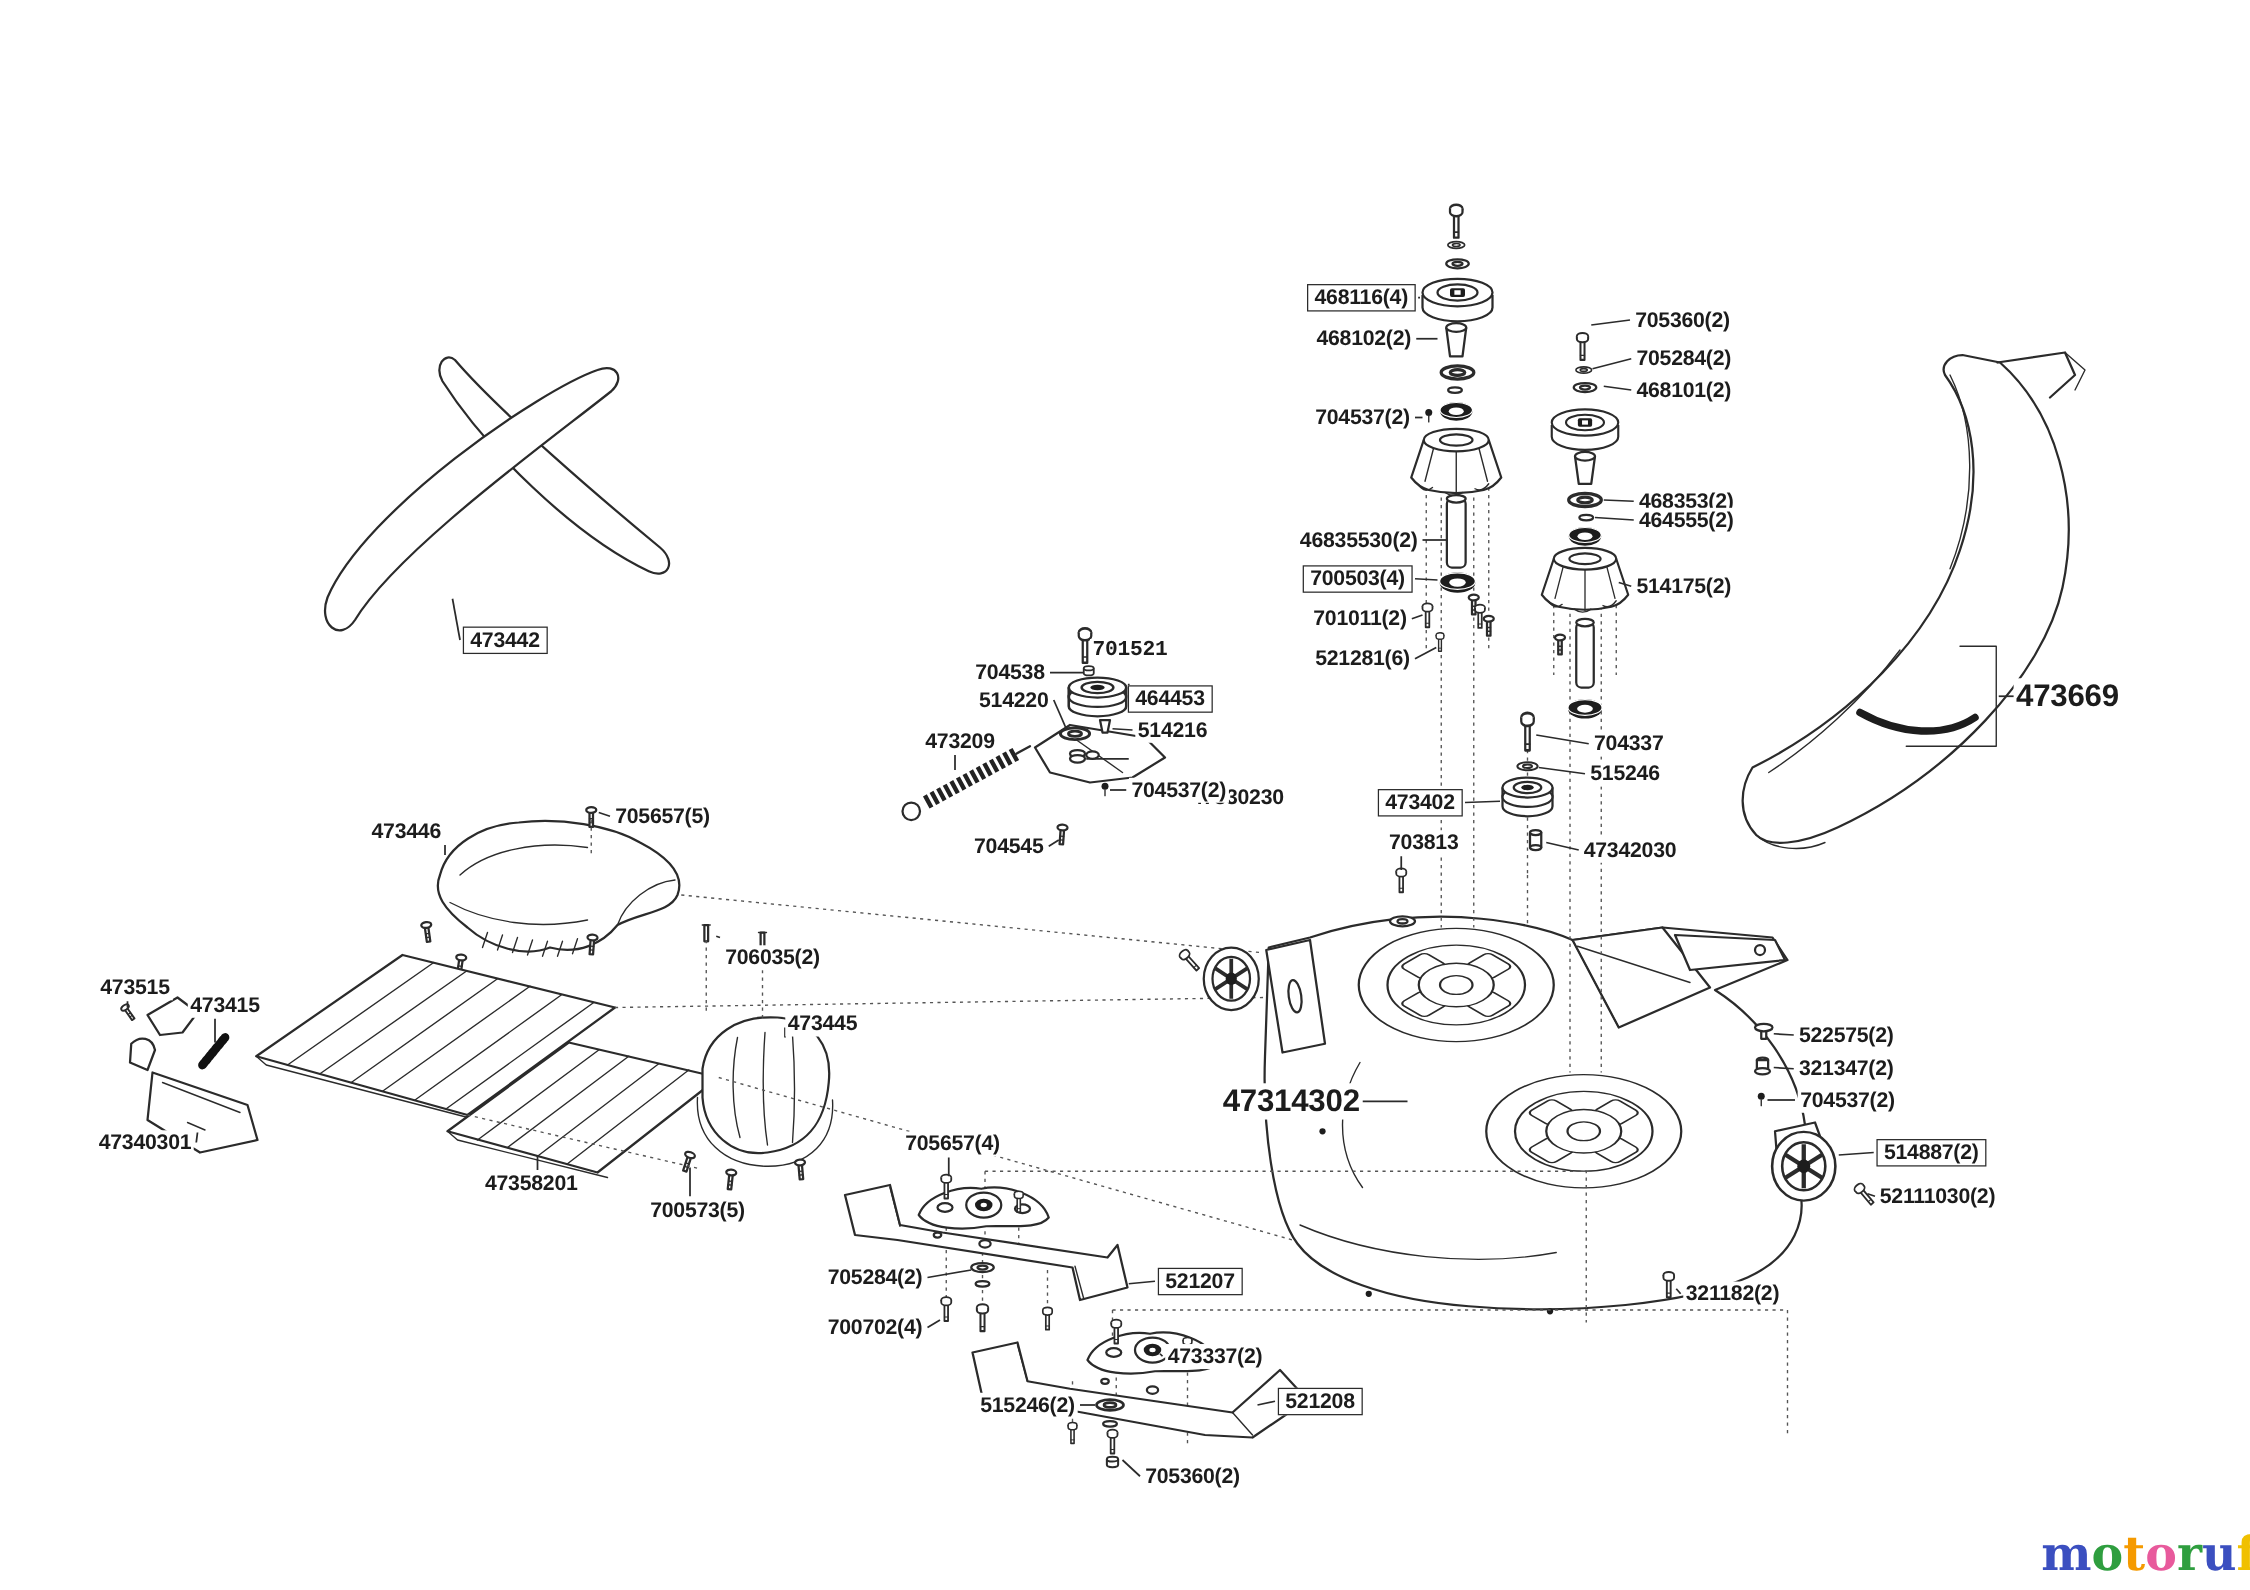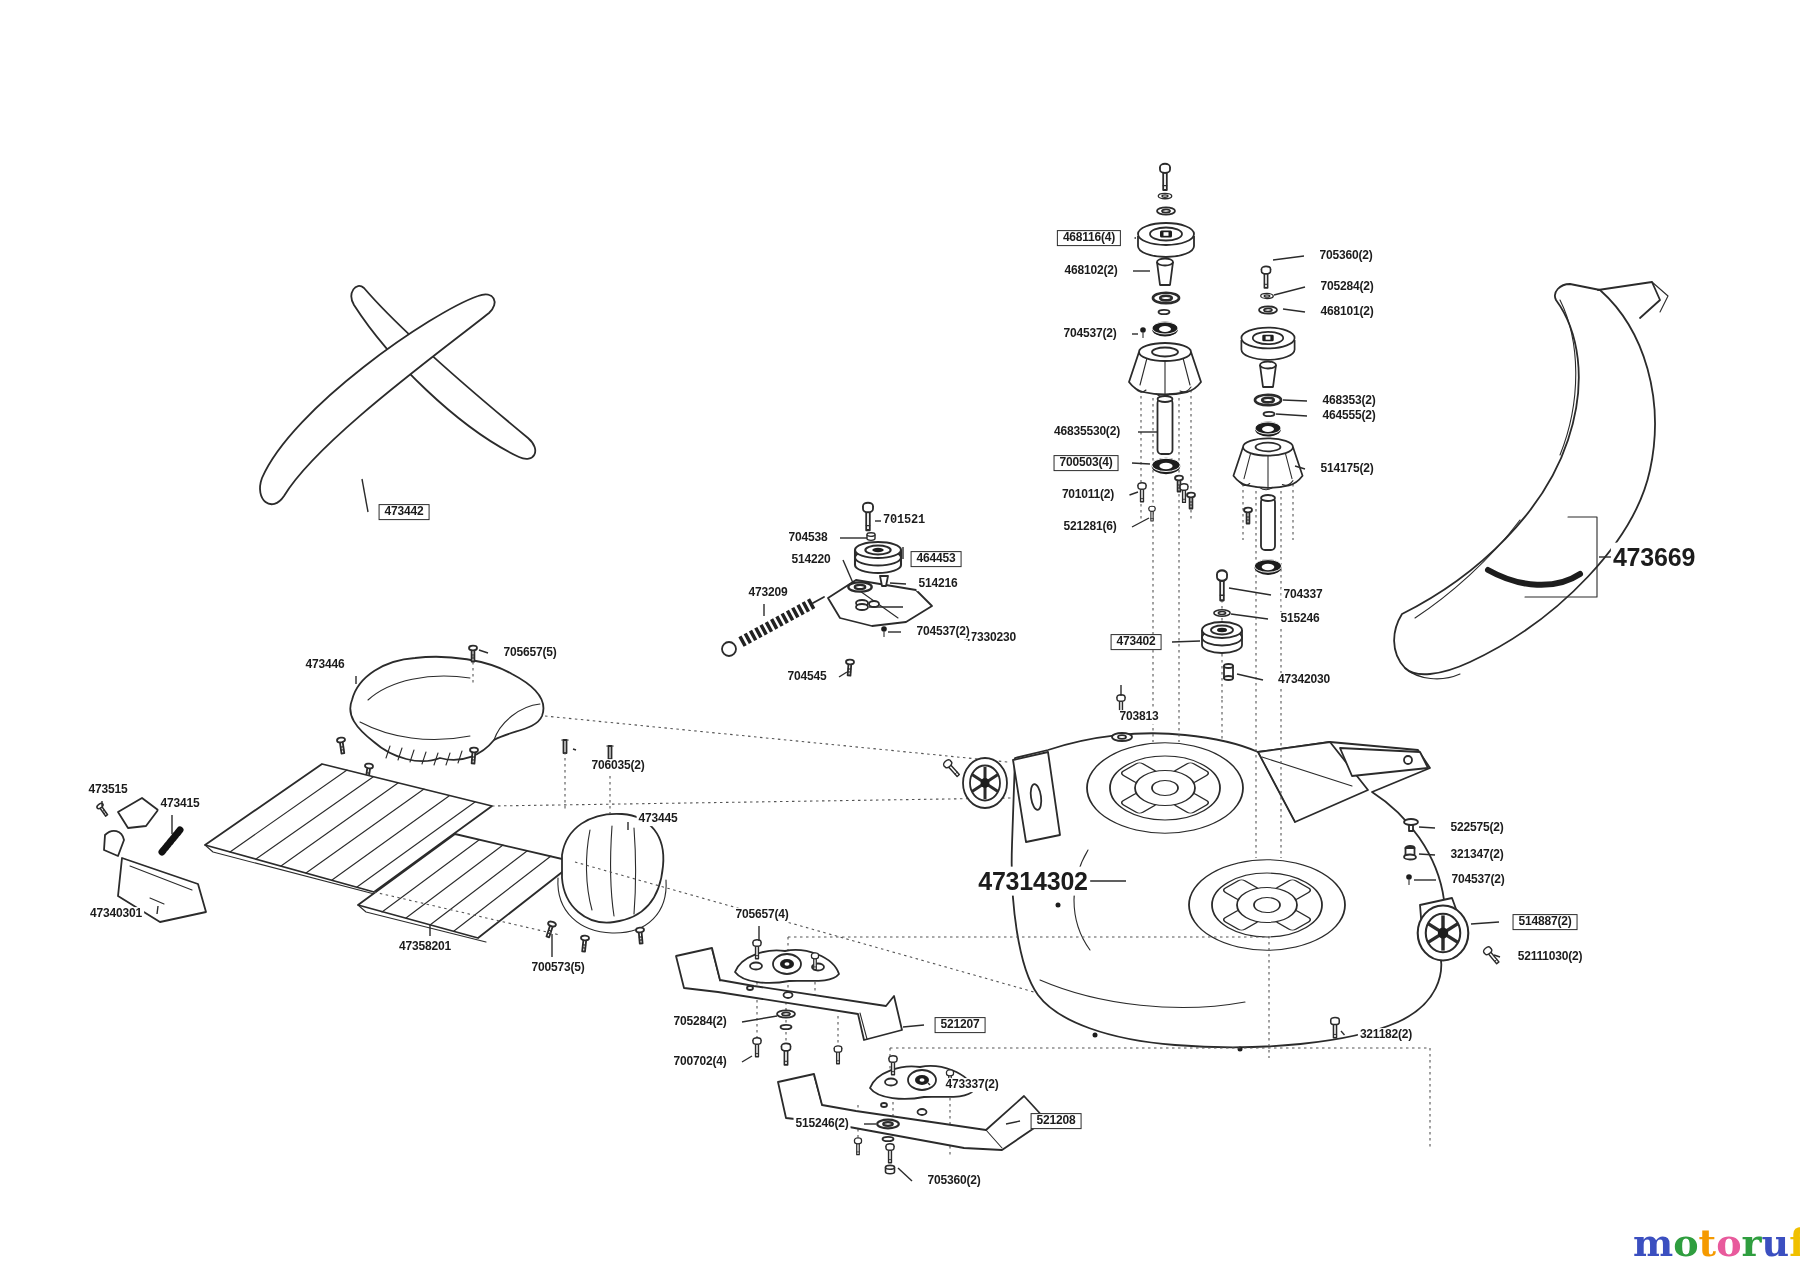--- a/index.html
+++ b/index.html
@@ -4,21 +4,21 @@
 <style>
   html,body{margin:0;padding:0;background:#fff;}
   .canvas{position:relative;width:1800px;height:1272px;background:#fff;overflow:hidden;
           font-family:"Liberation Sans",sans-serif;}
   svg.art{position:absolute;left:0;top:0;}
   .fw{fill:#ffffff;stroke:#2b2b2b;stroke-width:1.8;stroke-linejoin:round;}
   .ln{fill:none;stroke:#2b2b2b;stroke-width:1.8;stroke-linecap:round;stroke-linejoin:round;}
   .th{stroke-width:1.1;}
   .fd{fill:#1d1d1d;stroke:none;}
   .dash{fill:none;stroke:#555;stroke-width:1.1;stroke-dasharray:2.5 3.5;}
-  .plabel{position:absolute;transform:translate(-50%,-50%);font-weight:bold;font-size:12px;
+  .plabel{position:absolute;transform:translate(-50%,-50%);font-weight:bold;font-size:17px;
           color:#1c1c1c;white-space:nowrap;letter-spacing:-0.2px;line-height:1.15;background:#fff;padding:0 2px;}
   .plabel.boxed{border:1.8px solid #2b2b2b;padding:0 5px;}
   .plabel.big{font-size:25px;}
   .logo{position:absolute;left:1633px;top:1224px;display:flex;align-items:baseline;}
   .logo .lt{font-family:"DejaVu Serif",serif;font-weight:bold;font-size:38px;line-height:1;}
 </style>
 </head>
 <body>
 
 <div class="canvas">
@@ -404,21 +404,21 @@
       <div class="plabel" style="left: 1346px; top: 256px;">705360(2)</div>
       <div class="plabel" style="left: 1347px; top: 287px;">705284(2)</div>
       <div class="plabel" style="left: 1347px; top: 312px;">468101(2)</div>
       <div class="plabel" style="left: 1349px; top: 401px;">468353(2)</div>
       <div class="plabel" style="left: 1349px; top: 416px;">464555(2)</div>
       <div class="plabel" style="left: 1347px; top: 469px;">514175(2)</div>
       <div class="plabel" style="left: 1303px; top: 595px;">704337</div>
       <div class="plabel" style="left: 1300px; top: 619px;">515246</div>
       <div class="plabel boxed" style="left: 1136px; top: 642px;">473402</div>
       <div class="plabel" style="left: 1304px; top: 680px;">47342030</div>
-      <div class="plabel" style="left: 1139px; top: 674px; margin-top: 43px;">703813</div>
+      <div class="plabel" style="left: 1139px; top: 674px;">703813</div>
       <div class="plabel boxed" style="left: 404px; top: 512px;">473442</div>
       <div class="plabel" style="left: 325px; top: 665px;">473446</div>
       <div class="plabel" style="left: 530px; top: 653px;">705657(5)</div>
       <div class="plabel" style="left: 618px; top: 750px; margin-top: 16px;">706035(2)</div>
       <div class="plabel" style="left: 108px; top: 790px;">473515</div>
       <div class="plabel" style="left: 180px; top: 804px; text-align: right;">473415</div>
       <div class="plabel" style="left: 116px; top: 914px;">47340301</div>
       <div class="plabel" style="left: 425px; top: 947px;">47358201</div>
       <div class="plabel" style="left: 658px; top: 819px;">473445</div>
       <div class="plabel" style="left: 558px; top: 968px;">700573(5)</div>

